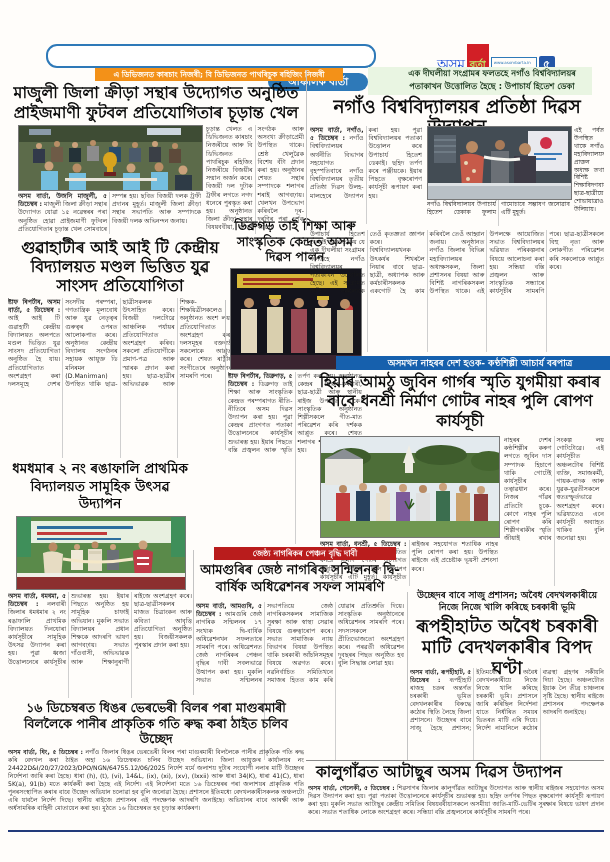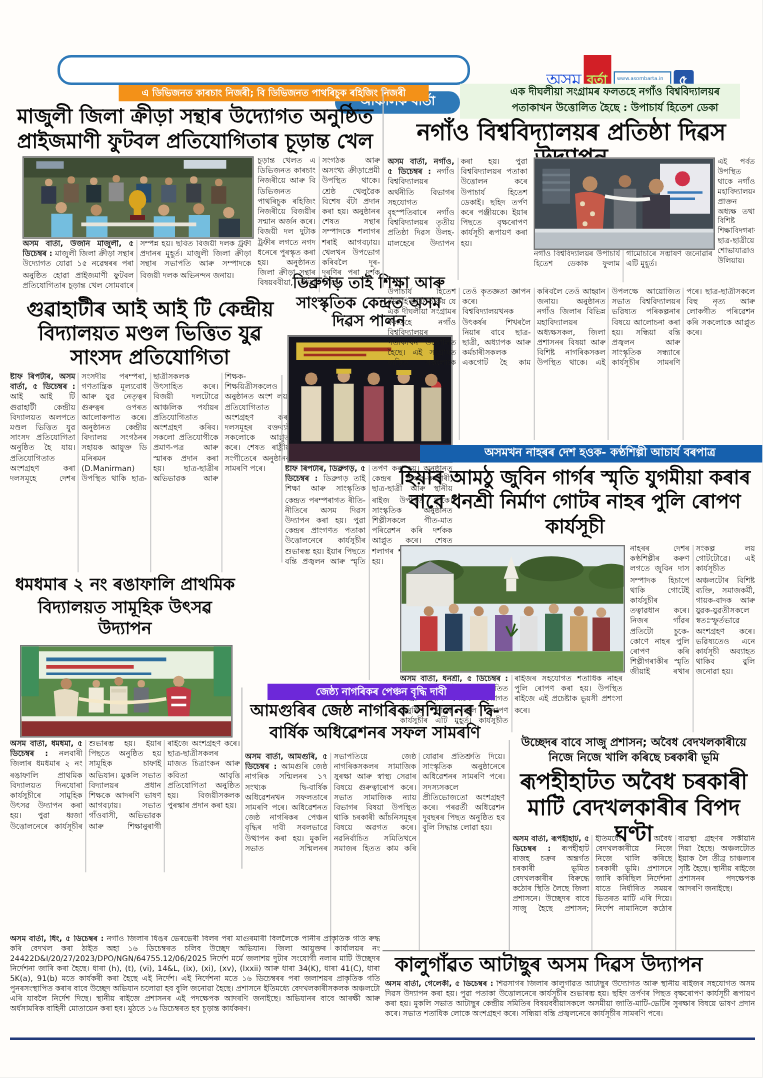--- a/index.html
+++ b/index.html
@@ -15,21 +15,21 @@
   .mh-black{font-weight:normal;font-size:14px;color:#1d4ed8;letter-spacing:-0.5px;}
   .mh-red{background:#d21f26;color:#bef264;font-weight:bold;font-size:10px;padding:12px 3px;line-height:18px;}
   .mh-web{width:46px;height:16px;border:1px solid #2e79b8;font-size:4px;color:#2e79b8;line-height:7px;
         overflow:hidden;padding:1px 2px;box-sizing:border-box;}
   .page-badge{width:16px;height:18px;background:#2456a8;color:#fff;font-weight:bold;font-size:11px;
         text-align:center;line-height:18px;border-radius:2px;}
   
   .kick{color:#fff;font-weight:bold;text-align:center;overflow:hidden;white-space:nowrap;}
   .kick-orange{background:#f39118;}
   .kick-blue{background:#1660ad;}
-  .kick-green{background:#6d28d9;}
+  .kick-green{background:#b91c1c;}
   .kick-soft{background:#e9f5e2;color:#143317;font-weight:bold;text-align:center;padding-left:24px;}
   .hl{font-weight:bold;text-align:center;color:#0b0b0b;}
   .strap{font-weight:bold;text-align:center;color:#0b0b0b;}
   
   .bod{font-size:6.2px;line-height:1.32;text-align:justify;overflow:hidden;color:#1a1a1a;}
   .cols2{column-count:2;column-gap:5px;column-rule:1px solid #cfcfcf;}
   .cols3{column-count:3;column-gap:5px;column-rule:1px solid #cfcfcf;}
   .cols4{column-count:4;column-gap:5px;column-rule:1px solid #cfcfcf;}
   .cols5{column-count:5;column-gap:5px;column-rule:1px solid #cfcfcf;}
   .dl{font-weight:bold;}
@@ -248,20 +248,21 @@
     <span>আমগুৰি জেষ্ঠ নাগৰিক সন্মিলনৰ ১৭ সংখ্যক দ্বি-বাৰ্ষিক অধিৱেশনখন সফলতাৰে সামৰণি পৰে। অধিৱেশনত জেষ্ঠ নাগৰিকৰ পেঞ্চন বৃদ্ধিৰ দাবী সবলভাৱে উত্থাপন কৰা হয়। মুকলি সভাত সন্মিলনৰ সভাপতিয়ে জেষ্ঠ নাগৰিকসকলৰ সামাজিক সুৰক্ষা আৰু স্বাস্থ্য সেৱাৰ বিষয়ে গুৰুত্বাৰোপ কৰে। সভাত সামাজিক ন্যায় বিভাগৰ বিষয়া উপস্থিত থাকি চৰকাৰী আঁচনিসমূহৰ বিষয়ে অৱগত কৰে। নৱনিৰ্বাচিত সমিতিখনে সমাজৰ হিতত কাম কৰি যোৱাৰ প্ৰতিশ্ৰুতি দিয়ে। সাংস্কৃতিক অনুষ্ঠানেৰে অধিৱেশনৰ সামৰণি পৰে। সদস্যসকলে প্ৰীতিভোজতো অংশগ্ৰহণ কৰে। পৰৱৰ্তী অধিৱেশন দুবছৰৰ পিছত অনুষ্ঠিত হব বুলি সিদ্ধান্ত লোৱা হয়।</span>
   </div>
 
   <div class="abs strap" style="left:410px;top:589px;width:194px;font-size:9px;line-height:1.35;">উচ্ছেদৰ বাবে সাজু প্ৰশাসন; অবৈধ বেদখলকাৰীয়ে নিজে নিজে খালি কৰিছে চৰকাৰী ভূমি</div>
   <div class="abs hl" style="left:410px;top:616px;width:194px;font-size:17.5px;line-height:1.2;">ৰূপহীহাটত অবৈধ চৰকাৰী মাটি বেদখলকাৰীৰ বিপদ ঘণ্টা</div>
   <div class="abs bod cols3" style="left:410px;top:668px;width:194px;height:92px;font-size:6.1px;">
     <b class="dl">অসম বাৰ্তা, ৰূপহীহাট, ৫ ডিচেম্বৰ :</b>
     <span>ৰূপহীহাট ৰাজহ চক্ৰৰ অন্তৰ্গত চৰকাৰী ভূমিত বেদখলকাৰীৰ বিৰুদ্ধে কঠোৰ স্থিতি লৈছে জিলা প্ৰশাসনে। উচ্ছেদৰ বাবে সাজু হৈছে প্ৰশাসন; ইতিমধ্যে অবৈধ বেদখলকাৰীয়ে নিজে নিজে খালি কৰিছে চৰকাৰী ভূমি। প্ৰশাসনে জাৰি কৰিছিল নিৰ্দেশনা যাতে নিৰ্ধাৰিত সময়ৰ ভিতৰত মাটি এৰি দিয়ে। নিৰ্দেশ নামানিলে কঠোৰ ব্যৱস্থা গ্ৰহণৰ সকীয়নি দিয়া হৈছে। অঞ্চলটোত ইয়াক লৈ তীব্ৰ চাঞ্চল্যৰ সৃষ্টি হৈছে। স্থানীয় ৰাইজে প্ৰশাসনৰ পদক্ষেপক আদৰণি জনাইছে।</span>
   </div>
 
+  <div class="abs hl" style="left:8px;top:700px;width:296px;font-size:12.5px;line-height:1.25;">১৬ ডিচেম্বৰত ধিঙৰ ভেৰভেৰী বিলৰ পৰা মাগুৰমাৰী বিললৈকে পানীৰ প্ৰাকৃতিক গতি ৰুদ্ধ কৰা ঠাইত চলিব উচ্ছেদ</div>
   <div class="abs bod" style="left:8px;top:748px;width:296px;height:80px;font-size:6.1px;">
     <b class="dl">অসম বাৰ্তা, ধিং, ৫ ডিচেম্বৰ :</b>
     <span>নগাঁও জিলাৰ ধিঙৰ ভেৰভেৰী বিলৰ পৰা মাগুৰমাৰী বিললৈকে পানীৰ প্ৰাকৃতিক গতি ৰুদ্ধ কৰি বেদখল কৰা ঠাইত অহা ১৬ ডিচেম্বৰত চলিব উচ্ছেদ অভিযান। জিলা আয়ুক্তৰ কাৰ্যালয়ৰ নং 24422D&amp;I/20/27/2023/DPO/NGN/64755.12/06/2025 নিৰ্দেশ মৰ্মে জলাশয় দুটাৰ সংযোগী নলাৰ মাটি উচ্ছেদৰ নিৰ্দেশনা জাৰি কৰা হৈছে। ধাৰা (h), (t), (vi), 14&amp;L, (ix), (xi), (xv), (lxxii) আৰু ধাৰা 34(K), ধাৰা 41(C), ধাৰা 5K(a), 91(b) মতে কাৰ্যকৰী কৰা হৈছে এই নিৰ্দেশ। এই নিৰ্দেশনা মতে ১৬ ডিচেম্বৰৰ পৰা জলাশয়ৰ প্ৰাকৃতিক গতি পুনৰসংস্থাপিত কৰাৰ বাবে উচ্ছেদ অভিযান চলোৱা হব বুলি জনোৱা হৈছে। প্ৰশাসনে ইতিমধ্যে বেদখলকাৰীসকলক অঞ্চলটো এৰি যাবলৈ নিৰ্দেশ দিছে। স্থানীয় ৰাইজে প্ৰশাসনৰ এই পদক্ষেপক আদৰণি জনাইছে। অভিযানৰ বাবে আৰক্ষী আৰু অৰ্ধসামৰিক বাহিনী মোতায়েন কৰা হব। মুঠতে ১৬ ডিচেম্বৰত হব চূড়ান্ত কাৰ্যকৰণ।</span>
   </div>
 
   <div class="abs hrule" style="left:306px;top:760px;width:298px;"></div>
   <div class="abs hl" style="left:291px;top:763px;width:296px;font-size:15.5px;line-height:1.2;">কালুগাঁৱত আটাছুৰ অসম দিৱস উদ্যাপন</div>
   <div class="abs bod" style="left:308px;top:784px;width:296px;height:44px;font-size:6.1px;">
     <b class="dl">অসম বাৰ্তা, গেলেকী, ৫ ডিচেম্বৰ :</b>
     <span>শিৱসাগৰ জিলাৰ কালুগাঁৱত আটাছুৰ উদ্যোগত আৰু স্থানীয় ৰাইজৰ সহযোগত অসম দিৱস উদ্যাপন কৰা হয়। পুৱা পতাকা উত্তোলনেৰে কাৰ্যসূচীৰ শুভাৰম্ভ হয়। ছহিদ তৰ্পণৰ পিছত বৃক্ষৰোপণ কাৰ্যসূচী ৰূপায়ণ কৰা হয়। মুকলি সভাত আটাছুৰ কেন্দ্ৰীয় সমিতিৰ বিষয়ববীয়াসকলে অসমীয়া জাতি-মাটি-ভেটিৰ সুৰক্ষাৰ বিষয়ে ভাষণ প্ৰদান কৰে। সভাত শতাধিক লোকে অংশগ্ৰহণ কৰে। সন্ধিয়া বন্তি প্ৰজ্বলনেৰে কাৰ্যসূচীৰ সামৰণি পৰে।</span>

